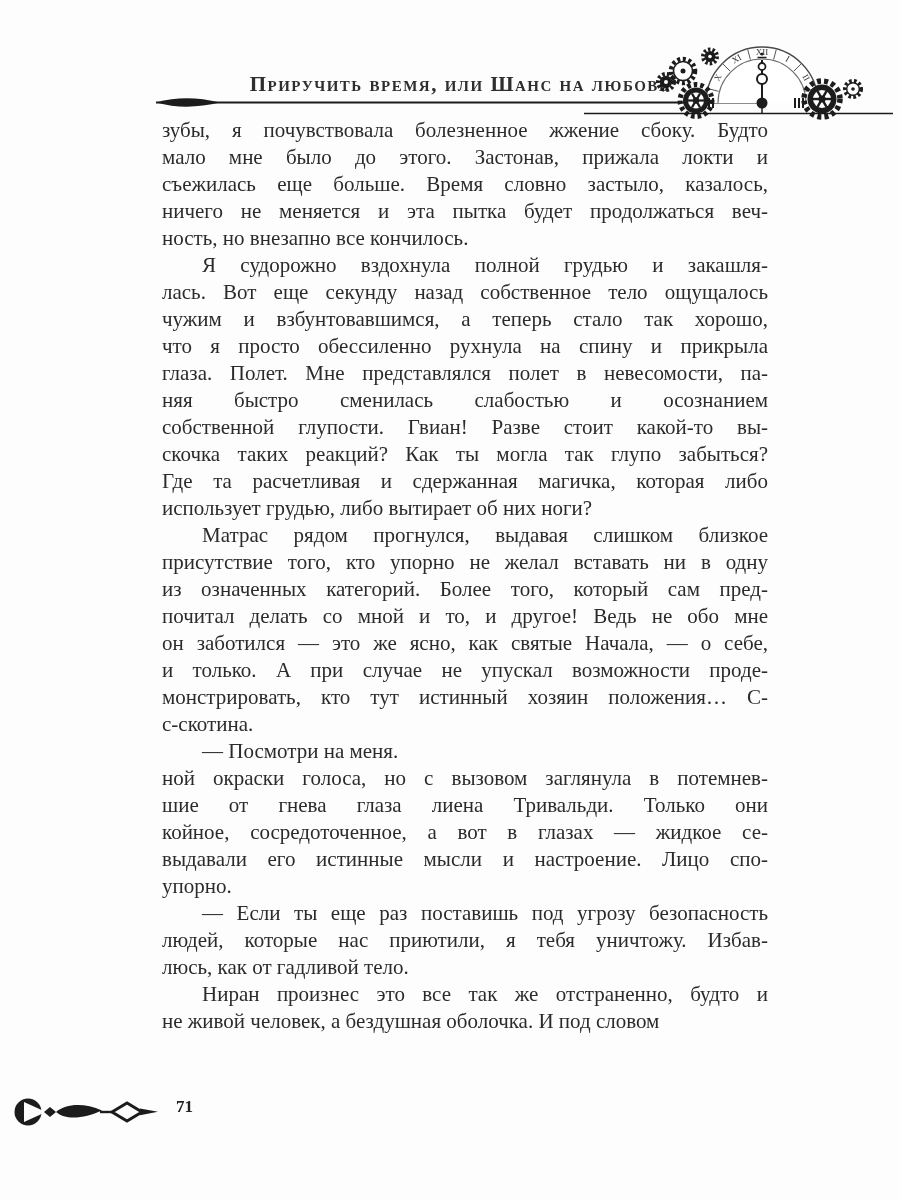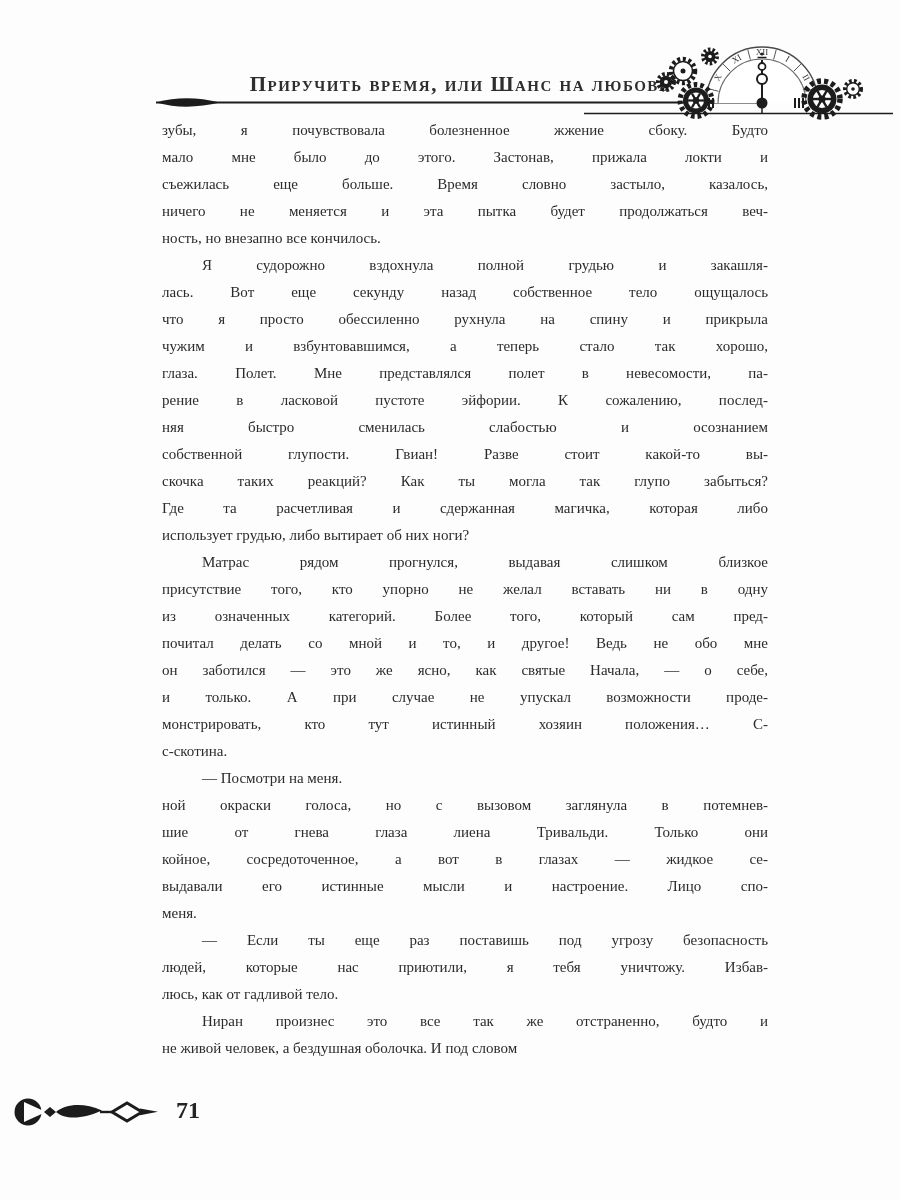--- a/index.html
+++ b/index.html
@@ -19,35 +19,35 @@
     font-weight:bold;
     font-variant:small-caps;
     letter-spacing:1.5px;
     color:#2e2e2e;
   }
   .ornament-svg{position:absolute;left:0;top:0;}
   .footer-svg{position:absolute;left:0;top:1090px;}
   .page-text{
     position:absolute;
     left:162px;top:117px;width:606px;
-    font-size:15px;
+    font-size:21px;
     line-height:27px;
     color:#2b2b2b;
   }
   .line{
     text-align:justify;
     text-align-last:justify;
     white-space:normal;
   }
   .line.last{text-align-last:left;}
   .line.indent{text-indent:40px;font-family:Liberation Serif, serif;}
   .page-number{
     position:absolute;
     left:176px;top:1097px;
-    font-size:24px;
+    font-size:17px;
     font-weight:bold;
     color:#242424;
   }
   svg text.numeral{
     font-family:"Liberation Serif","DejaVu Serif",serif;
     font-size:9px;
     fill:#3a3a3a;
   }
 </style>
 </head>
@@ -144,43 +144,42 @@
   </svg>
 
   <div class="page-text">
       <div class="line">зубы, я почувствовала болезненное жжение сбоку. Будто</div>
       <div class="line">мало мне было до этого. Застонав, прижала локти и</div>
       <div class="line">съежилась еще больше. Время словно застыло, казалось,</div>
       <div class="line">ничего не меняется и эта пытка будет продолжаться веч-</div>
       <div class="line last">ность, но внезапно все кончилось.</div>
       <div class="line indent">Я судорожно вздохнула полной грудью и закашля-</div>
       <div class="line">лась. Вот еще секунду назад собственное тело ощущалось</div>
+      <div class="line">чужим и взбунтовавшимся, а теперь стало так хорошо,</div>
       <div class="line">что я просто обессиленно рухнула на спину и прикрыла</div>
-      <div class="line">чужим и взбунтовавшимся, а теперь стало так хорошо,</div>
       <div class="line">глаза. Полет. Мне представлялся полет в невесомости, па-</div>
-      <div class="line">рение в ласковой пустоте эйфории. К сожалению, послед-</div>
       <div class="line">няя быстро сменилась слабостью и осознанием</div>
       <div class="line">собственной глупости. Гвиан! Разве стоит какой-то вы-</div>
       <div class="line">скочка таких реакций? Как ты могла так глупо забыться?</div>
       <div class="line">Где та расчетливая и сдержанная магичка, которая либо</div>
       <div class="line last">использует грудью, либо вытирает об них ноги?</div>
       <div class="line indent">Матрас рядом прогнулся, выдавая слишком близкое</div>
       <div class="line">присутствие того, кто упорно не желал вставать ни в одну</div>
       <div class="line">из означенных категорий. Более того, который сам пред-</div>
       <div class="line">почитал делать со мной и то, и другое! Ведь не обо мне</div>
       <div class="line">он заботился — это же ясно, как святые Начала, — о себе,</div>
       <div class="line">и только. А при случае не упускал возможности проде-</div>
       <div class="line">монстрировать, кто тут истинный хозяин положения… С-</div>
       <div class="line last">с-скотина.</div>
       <div class="line last indent">— Посмотри на меня.</div>
       <div class="line">ной окраски голоса, но с вызовом заглянула в потемнев-</div>
       <div class="line">шие от гнева глаза лиена Тривальди. Только они</div>
       <div class="line">койное, сосредоточенное, а вот в глазах — жидкое се-</div>
       <div class="line">выдавали его истинные мысли и настроение. Лицо спо-</div>
-      <div class="line last">меня.</div>
+      <div class="line last">упорно.</div>
       <div class="line indent">— Если ты еще раз поставишь под угрозу безопасность</div>
       <div class="line">людей, которые нас приютили, я тебя уничтожу. Избав-</div>
       <div class="line last">люсь, как от гадливой тело.</div>
       <div class="line indent">Ниран произнес это все так же отстраненно, будто и</div>
       <div class="line last">не живой человек, а бездушная оболочка. И под словом</div>
     </div>
 
   <svg class="footer-svg" width="220" height="44" viewBox="0 0 220 44" aria-hidden="true">
     <circle cx="28" cy="22" r="13.5" fill="#1c1c1c"></circle>
     <polygon points="46,22 24,12 24,32" fill="#fdfdfd"></polygon>

